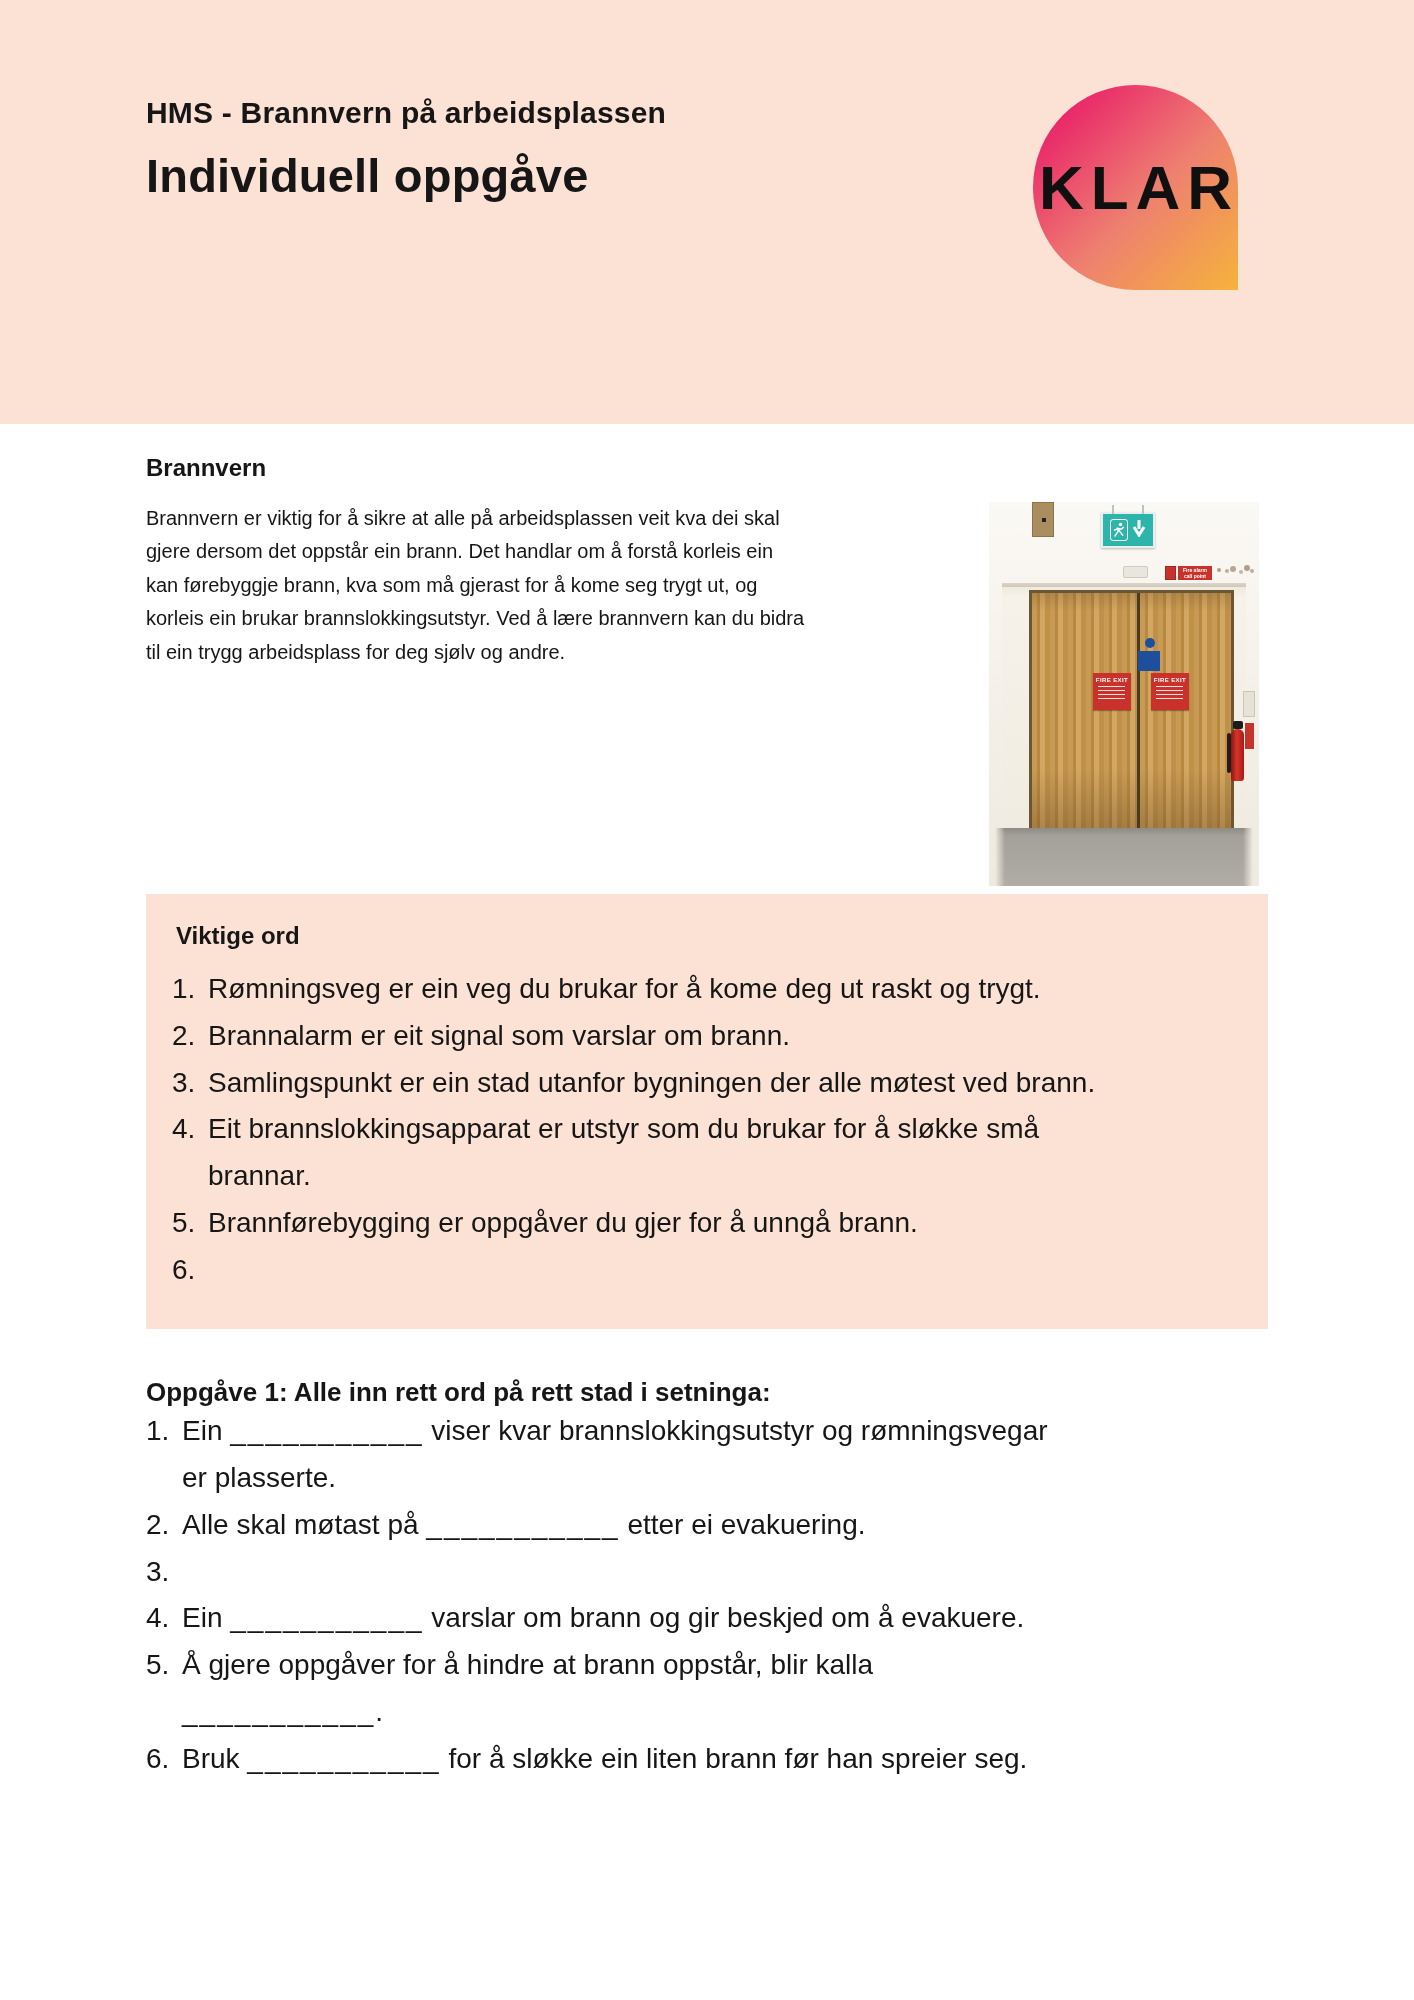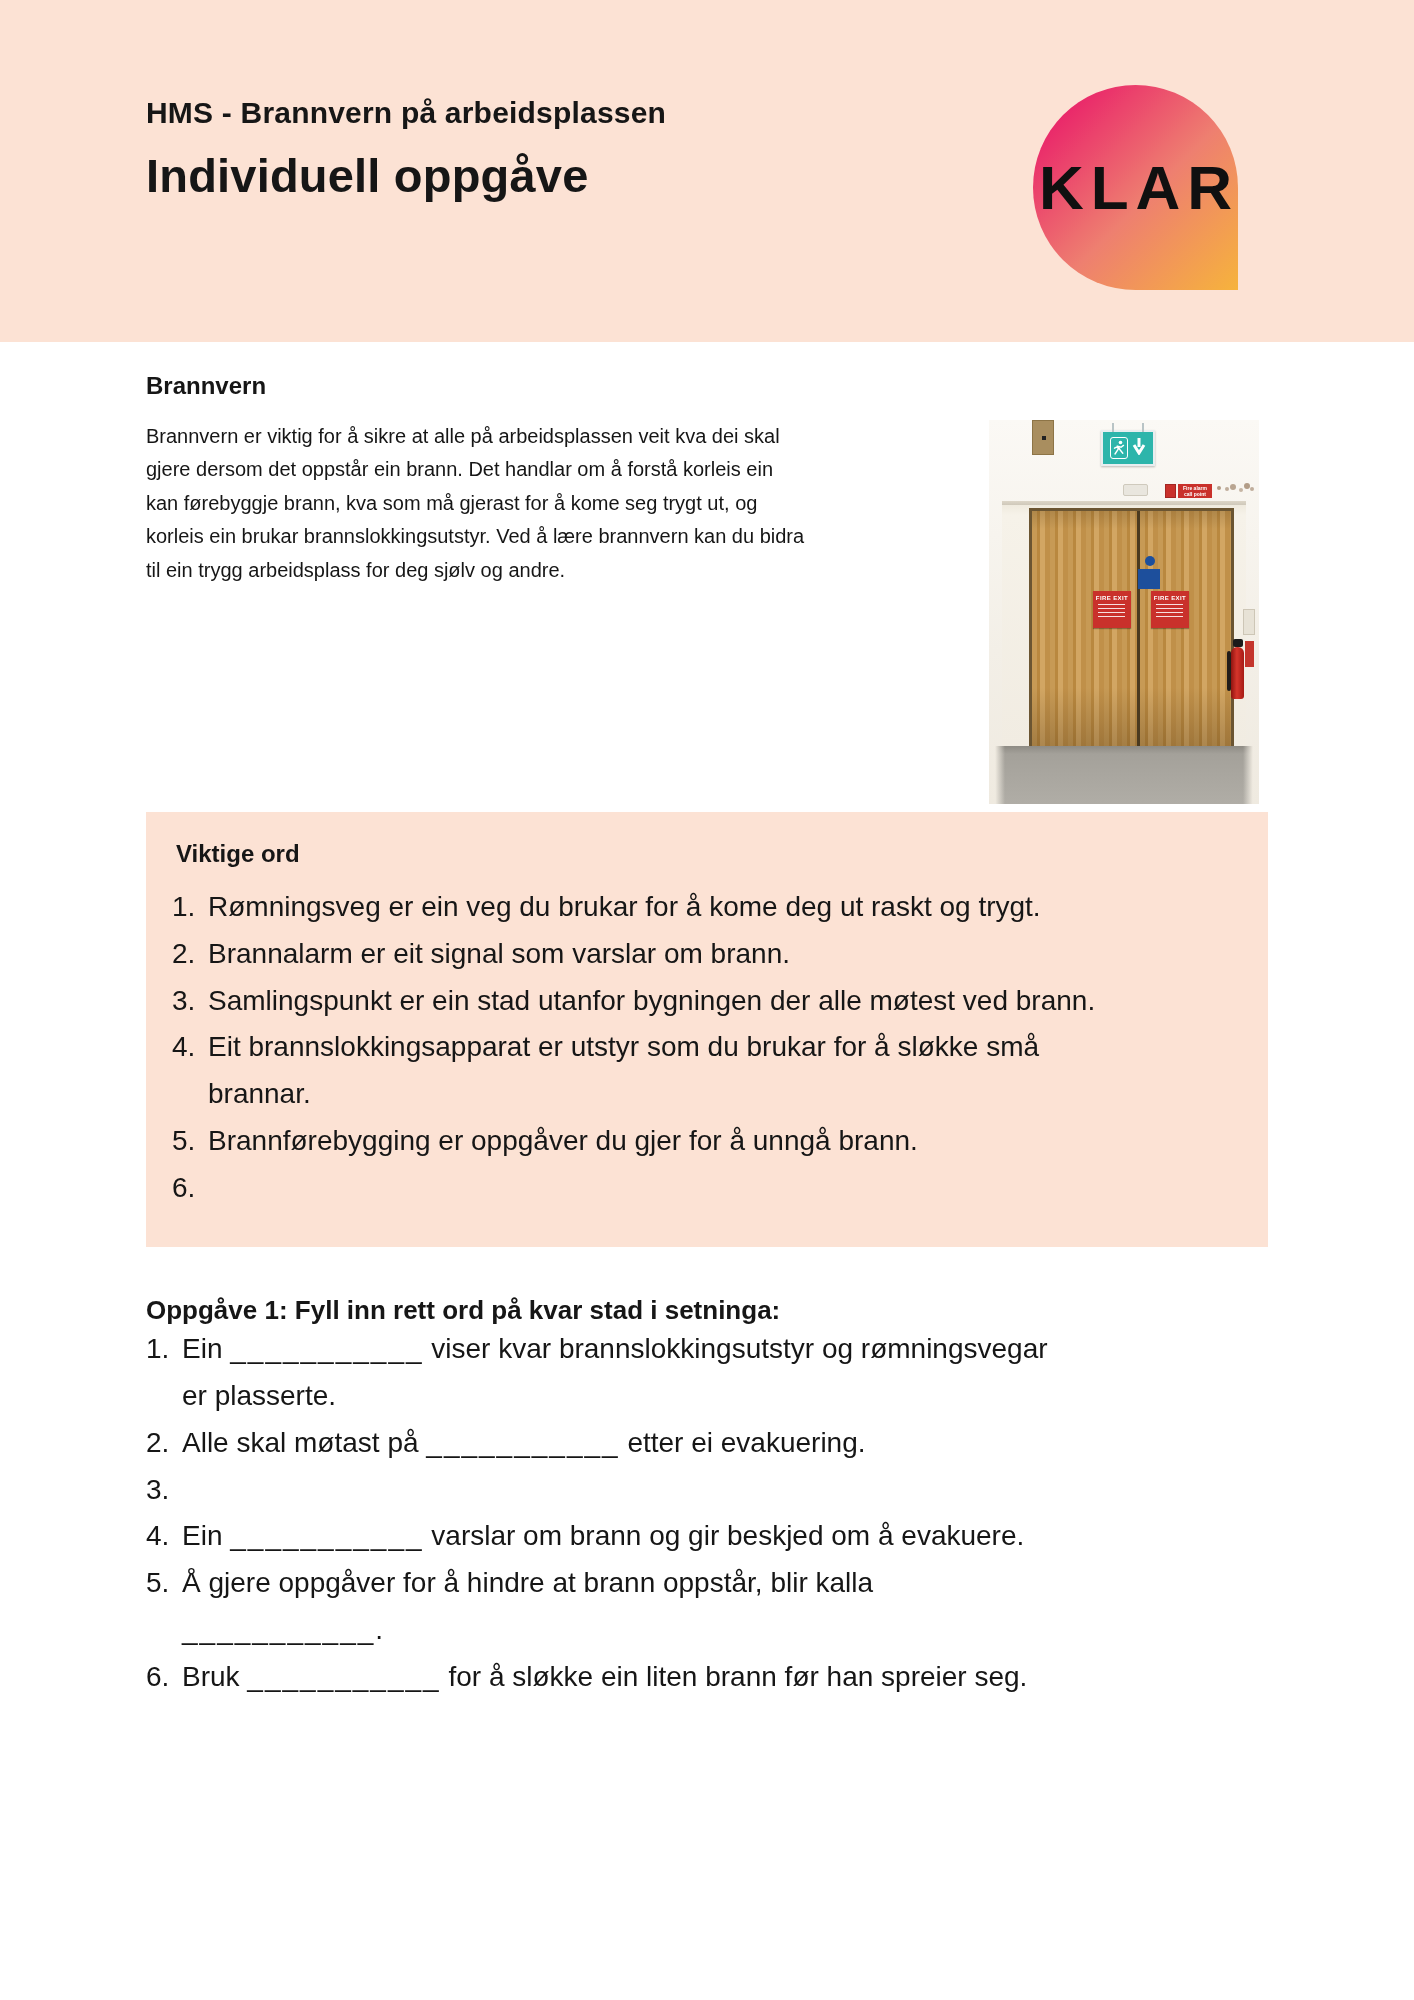--- a/index.html
+++ b/index.html
@@ -8,21 +8,21 @@
     --teal:#2db5ab; --signred:#c9312b; --carpet:#a4a19a;
   }
   *{box-sizing:border-box;}
   html,body{margin:0;padding:0;}
   body{
     width:1414px;height:2000px;overflow:hidden;background:#ffffff;
     font-family:"Liberation Sans", sans-serif;color:var(--ink);
     -webkit-font-smoothing:antialiased;
   }
   
-  .band{position:relative;height:342px;background:var(--band);padding:96px 0 0 146px;}
+  .band{position:relative;height:424px;background:var(--band);padding:96px 0 0 146px;}
   .subtitle{font-size:30px;font-weight:700;margin:0 0 18px 0;letter-spacing:.2px;}
   .title{font-size:47px;font-weight:700;margin:0;letter-spacing:.2px;}
   .logo{
     position:absolute;left:1033px;top:85px;width:205px;height:205px;
     background:linear-gradient(135deg,var(--logo1) 0%,var(--logo2) 55%,var(--logo3) 100%);
     border-radius:50% 50% 0 50%;
     display:flex;align-items:center;justify-content:center;
   }
   .logo-text{font-size:62px;font-weight:700;letter-spacing:7px;color:#101010;margin-left:7px;}
   
@@ -183,21 +183,21 @@
       <li>
           <span class="num">5.</span>
           <span class="content"><span class="seg-bold">Brannførebygging</span><span> er oppgåver du gjer for å unngå brann.</span></span>
         </li>
       <li>
           <span class="num">6.</span>
         </li>
     </ol>
   </section>
 
-  <h3 class="task-heading">Oppgåve 1: Fyll inn rett ord på kvar stad i setninga:</h3>
+  <h3 class="task-heading">Oppgåve 1: Alle inn rett ord på rett stad i setninga:</h3>
   <ol class="plain task-list">
     <li>
         <span class="num">1.</span>
         <span class="content"><span>Ein </span><span class="blank">___________</span><span> viser kvar brannslokkingsutstyr og rømningsvegar er plasserte.</span></span>
       </li>
     <li>
         <span class="num">2.</span>
         <span class="content"><span>Alle skal møtast på </span><span class="blank">___________</span><span> etter ei evakuering.</span></span>
       </li>
     <li>

